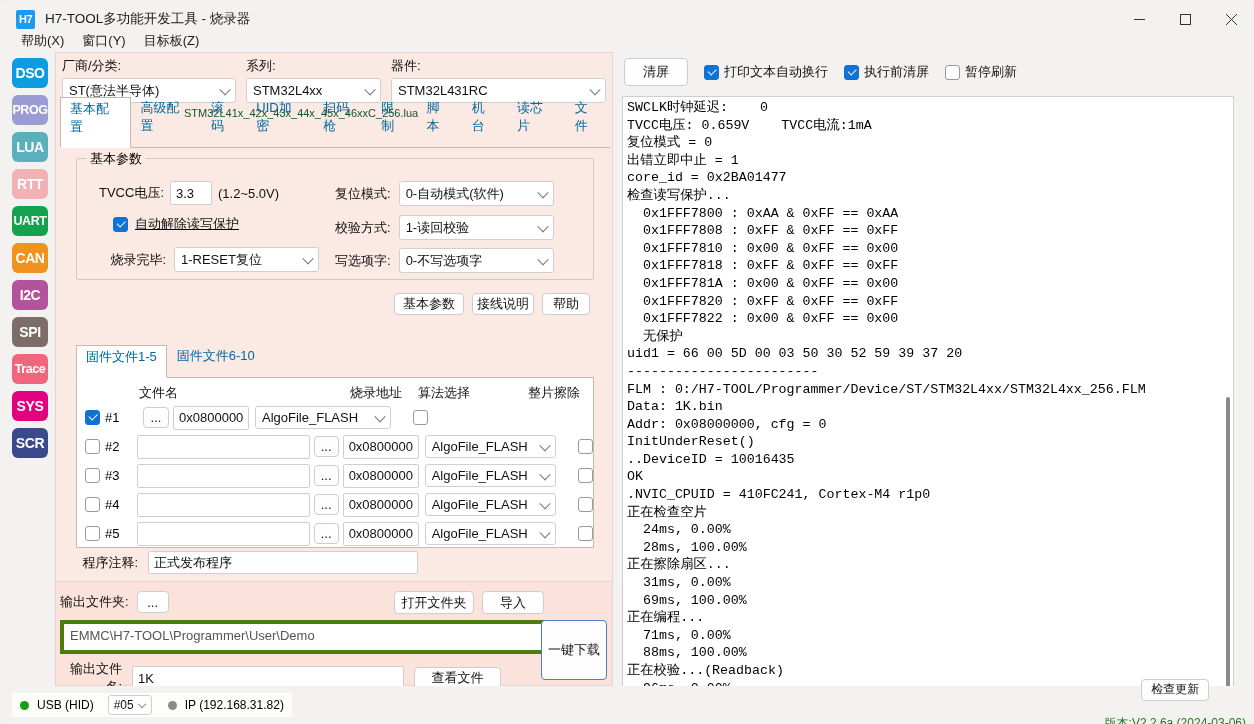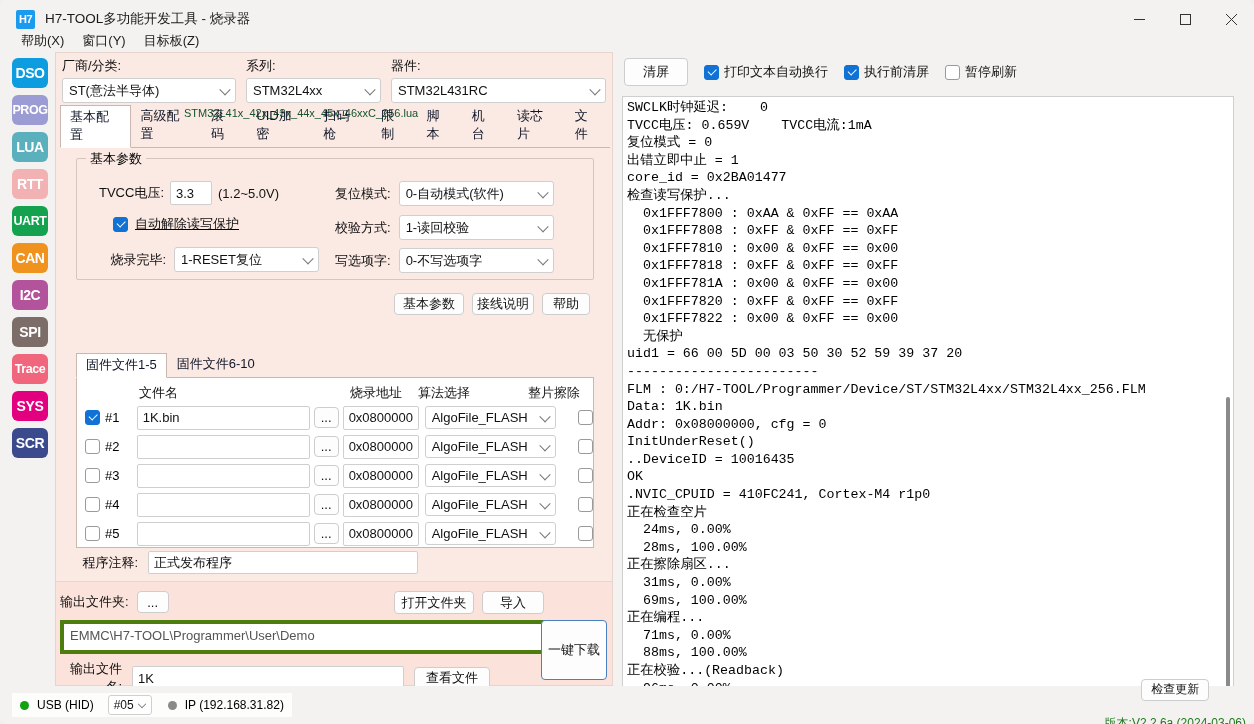--- a/index.html
+++ b/index.html
@@ -109,21 +109,21 @@
   }
   .swd-row .a { width: 120px; }
 
   
   .tabs {
     position: absolute; left: 4px; top: 72px; width: 550px; height: 23px;
     display: flex; align-items: flex-end;
     border-bottom: 1px solid #c9b7b0;
   }
   .tab {
-    font-size: 13px; color: #0f172a; padding: 2px 9px 3px 9px;
+    font-size: 13px; color: #0369a1; padding: 2px 9px 11px 9px;
     cursor: pointer; border: 1px solid transparent;
   }
   .tab.active {
     background: #ffffff;
     border: 1px solid #c9b7b0;
     border-bottom: 1px solid #ffffff;
     margin-bottom: -1px;
     font-weight: normal;
   }
 
@@ -399,21 +399,20 @@
         <span style="width:68px">烧录地址</span>
         <span style="width:110px">算法选择</span>
         <span>整片擦除</span>
       </div>
 
       <div class="fw-row">
         <span style="width:62px;display:flex;align-items:center;gap:5px;padding-left:8px;">
           <span class="cbx on"></span>
           <span style="font-size:13px">#1</span>
         </span>
-        <input class="txt" style="width: 173px;" value="1K.bin">
         <span class="btn" style="width:26px;height:21px;margin:0 4px">...</span>
         <input class="txt" style="width: 76px;" value="0x08000000">
         <span class="combo" style="width:136px;margin-left:6px;height:23px">
           <span>AlgoFile_FLASH</span>
           <i class="chev"></i>
         </span>
         <span class="cbx" style="margin-left:22px"></span>
       </div>
 
       <div class="fw-row">
@@ -496,21 +495,21 @@
         <span style="font-size:13px;color:#555;padding:4px 0 0 6px;flex:1">EMMC\H7-TOOL\Programmer\User\Demo</span>
         <span class="spin" style="height:32px;padding-right:4px">
           <i class="sp-up"></i>
           <i class="sp-dn"></i>
         </span>
       </div>
 
       <div style="position:absolute;left:4px;top:78px;display:flex;align-items:center;gap:10px;">
         <span class="lbl" style="width:62px;text-align:right">输出文件名:</span>
         <input class="txt" style="width: 272px; height: 24px;" value="1K">
-        <span class="btn" style="width:76px;height:23px">查看文件</span>
+        <span class="btn" style="width:87px;height:23px">查看文件</span>
       </div>
 
       <div class="btn focus" style="position:absolute;right:5px;top:38px;width:66px;height:60px;">一键下载</div>
     </div>
   </div>
 
   <div class="logpanel">
     <div class="log-toolbar">
       <div class="btn" style="width:64px;height:28px">清屏</div>
       <div style="display:flex;align-items:center;gap:5px;">

